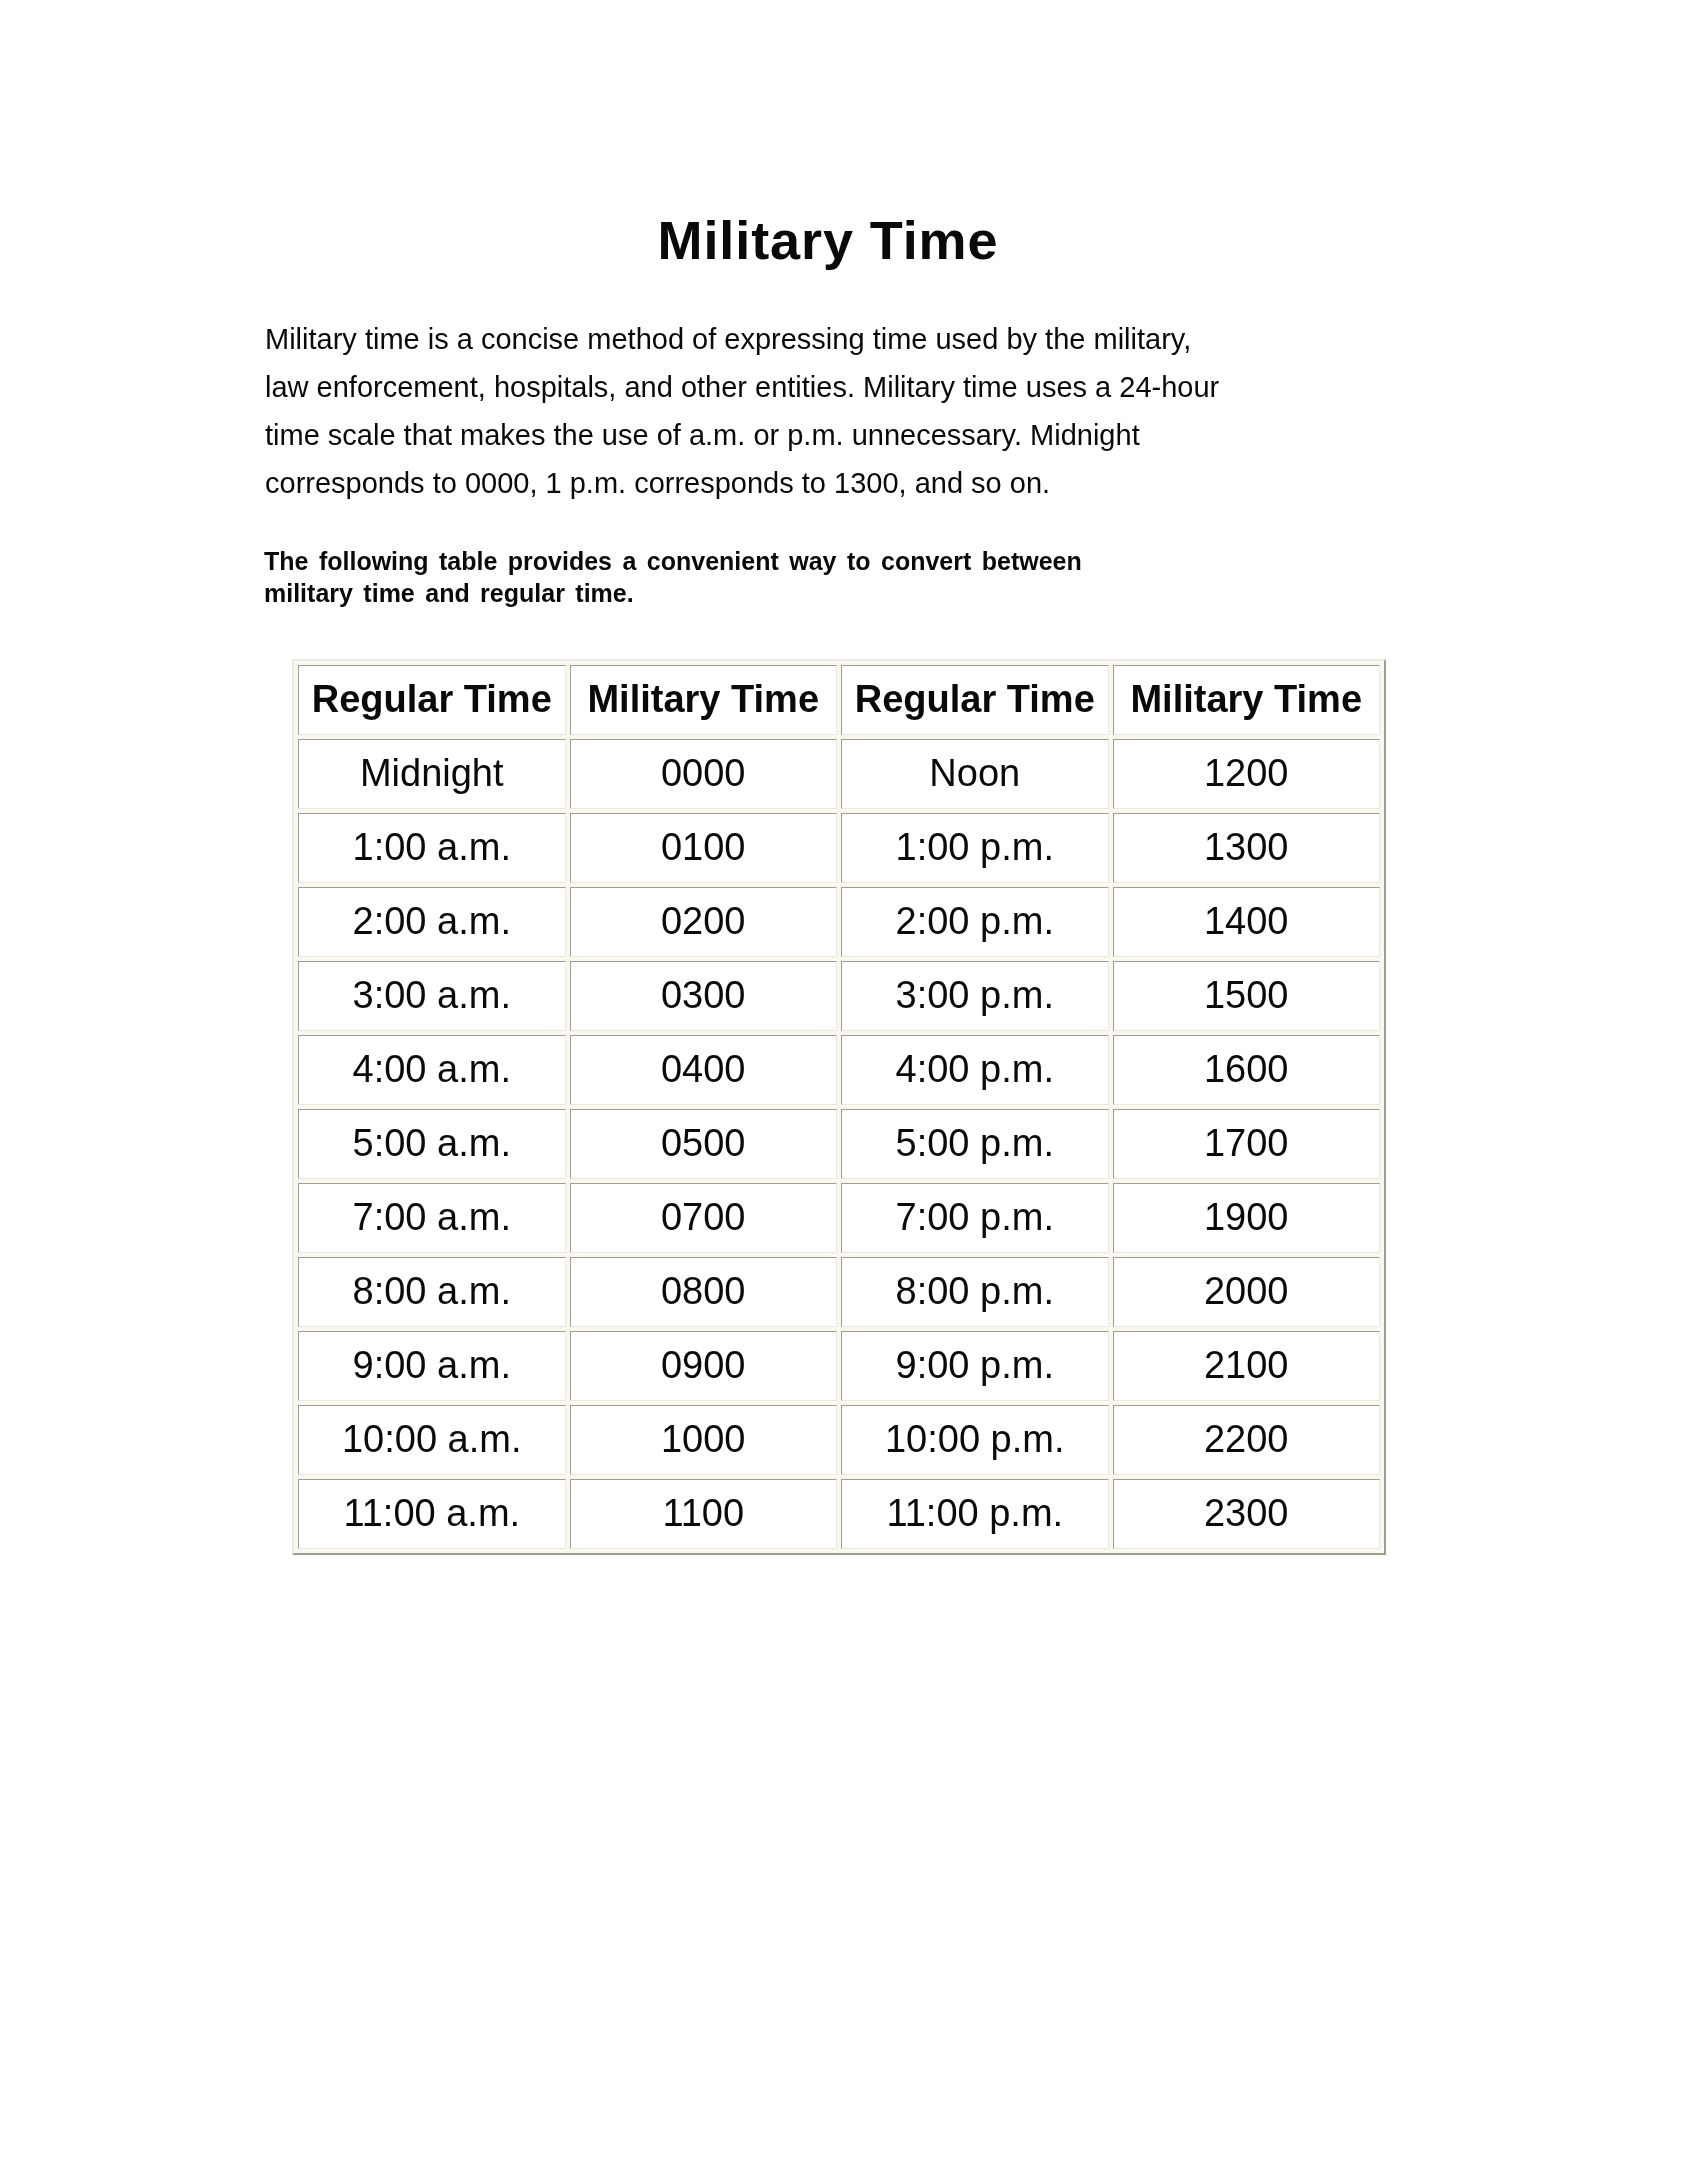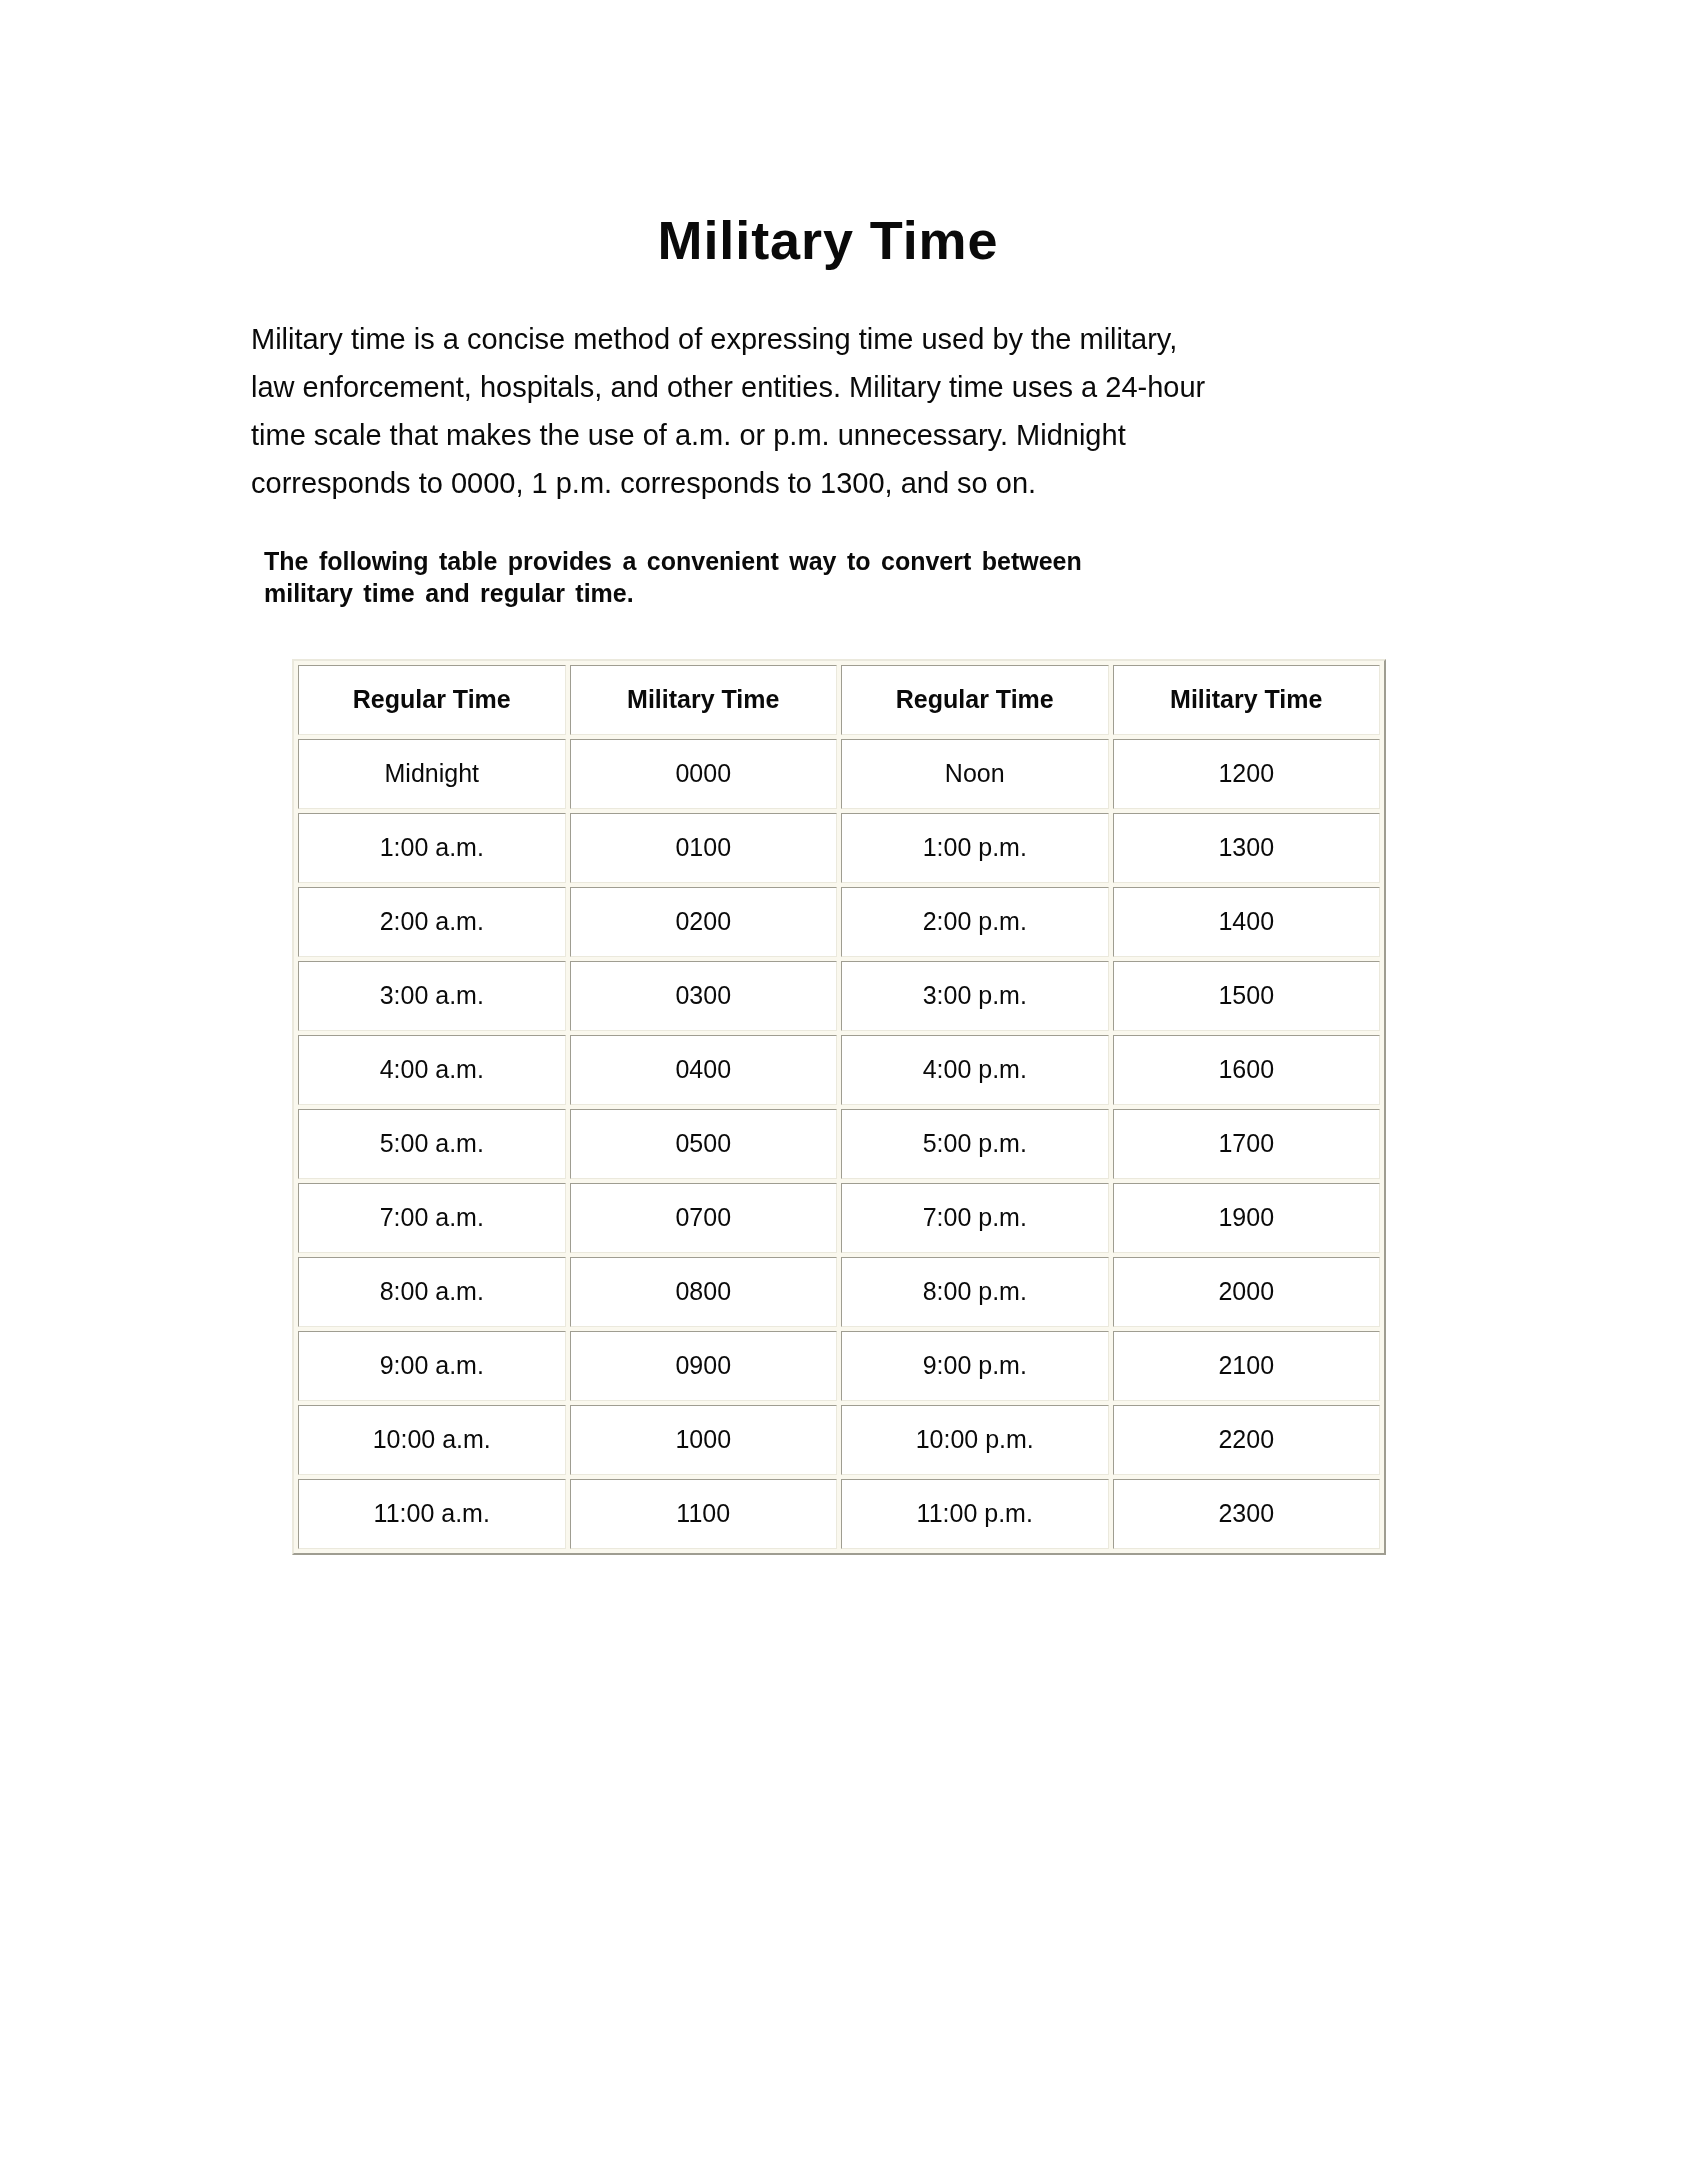--- a/index.html
+++ b/index.html
@@ -30,21 +30,21 @@
   .title{
     margin:0;
     padding-top:208px;
     text-align:center;
     font-size:54px;
     font-weight:bold;
     letter-spacing:0.9px;
     line-height:1.2;
   }
   .intro{
-    margin:4px;
+    margin:18px;
     margin-top:42px;
     font-size:29px;
     line-height:48px;
     white-space:pre-line;
   }
   .lead{
     margin:17px;
     margin-top:38px;
     font-size:25px;
     line-height:32px;
@@ -64,21 +64,21 @@
     border-color:var(--border-light) var(--border-dark) var(--border-dark) var(--border-light);
   }
   .conv-table th,
   .conv-table td{
     height:68px;
     background:var(--cell-bg);
     border:1.7px solid;
     border-color:var(--border-dark) var(--border-light) var(--border-light) var(--border-dark);
     text-align:center;
     vertical-align:middle;
-    font-size:25px;
+    font-size:38px;
     padding:0 3px;
   }
   .conv-table th{
     font-weight:bold;
   }
   .conv-table td{
     font-weight:normal;
     margin-top:19px;
   }
 </style>

